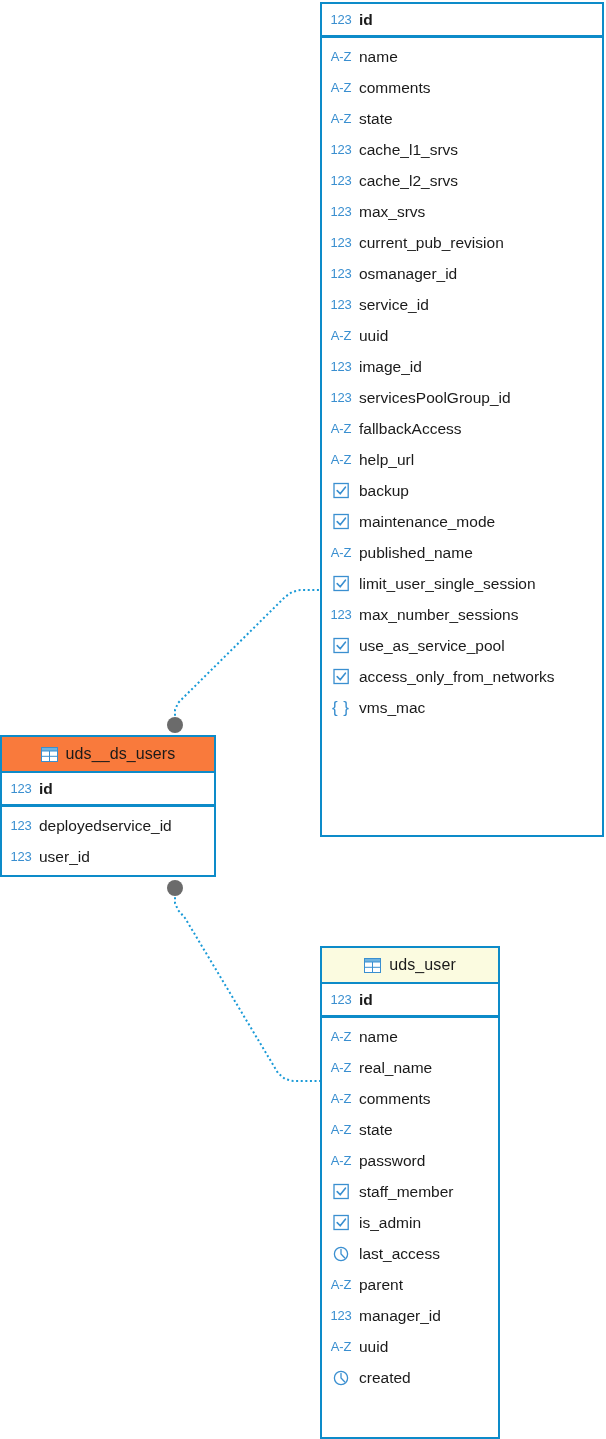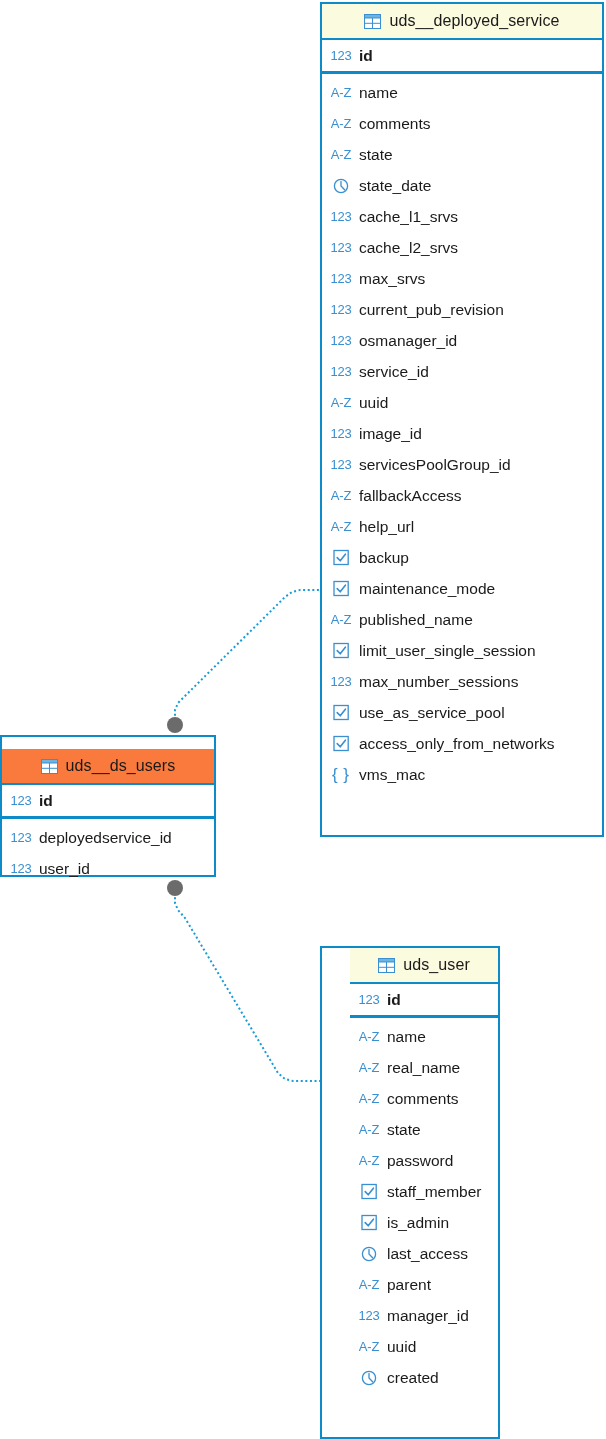--- a/index.html
+++ b/index.html
@@ -49,21 +49,20 @@
     justify-content: center;
     gap: 8px;
     background: #fbfbe0;
     border-bottom: 2px solid #0d8bc9;
     font-size: 16px;
     color: #1a1a1a;
     letter-spacing: 0.1px;
   }
   .entity.selected > .entity-header {
     background: #f97a3c;
-    margin-top: 12px;
   }
 
   .entity-title {
     white-space: nowrap;
   }
 
   
   .tbl-icon {
     width: 17px;
     height: 15px;
@@ -125,31 +124,20 @@
 <div id="canvas">
 
   <svg id="connectors" viewBox="0 0 606 1439" width="606" height="1439">
       <path d="M 175 725 L 175 710 L 178 703 L 185 696 L 285 597 L 292 592 L 300 590 L 320 590" fill="none" stroke="#1a9ad7" stroke-width="2" stroke-dasharray="2,2.6" stroke-linecap="butt"></path>
       <circle cx="175" cy="725" r="8" fill="#6b6b6b"></circle>
       <path d="M 175 888 L 175 903 L 178 910 L 185 918 L 278 1073 L 285 1079 L 293 1081 L 320 1081" fill="none" stroke="#1a9ad7" stroke-width="2" stroke-dasharray="2,2.6" stroke-linecap="butt"></path>
       <circle cx="175" cy="888" r="8" fill="#6b6b6b"></circle>
     </svg>
 
 <div class="entity" style="left: 320px; top: 2px; width: 284px; height: 835px;">
-      <div class="entity-header">
-        <span style="display: flex;">
-          <svg class="tbl-icon" viewBox="0 0 17 15" xmlns="http://www.w3.org/2000/svg">
-    <rect x="0.5" y="0.5" width="16" height="14" fill="#ffffff" stroke="#3a8fd0" stroke-width="1"></rect>
-    <rect x="0.5" y="0.5" width="16" height="3.5" fill="#6fb3e0" stroke="#3a8fd0" stroke-width="1"></rect>
-    <line x1="8.5" y1="4" x2="8.5" y2="14.5" stroke="#3a8fd0" stroke-width="1"></line>
-    <line x1="0.5" y1="9.3" x2="16.5" y2="9.3" stroke="#3a8fd0" stroke-width="1"></line>
-  </svg>
-        </span>
-        <span class="entity-title">uds__deployed_service</span>
-      </div>
       <div class="pk-section">
         <div class="field-row pk">
           <span class="type-icon">
             <span class="icon-text num">123</span>
           </span>
           <span class="field-label">id</span>
         </div>
       </div>
       <div style="padding-top: 3px;">
         <div class="field-row">
@@ -162,29 +150,20 @@
           <span class="type-icon">
             <span class="icon-text">A‑Z</span>
           </span>
           <span class="field-label">comments</span>
         </div>
         <div class="field-row">
           <span class="type-icon">
             <span class="icon-text">A‑Z</span>
           </span>
           <span class="field-label">state</span>
-        </div>
-        <div class="field-row">
-          <span class="type-icon">
-            <svg width="16" height="16" viewBox="0 0 16 16" xmlns="http://www.w3.org/2000/svg">
-          <circle cx="8" cy="8" r="6.6" fill="none" stroke="#3a8fd0" stroke-width="1.3"></circle>
-          <path d="M8 3.4 L8 8 L11.6 11.8" fill="none" stroke="#3a8fd0" stroke-width="1.3" stroke-linecap="round"></path>
-        </svg>
-          </span>
-          <span class="field-label">state_date</span>
         </div>
         <div class="field-row">
           <span class="type-icon">
             <span class="icon-text num">123</span>
           </span>
           <span class="field-label">cache_l1_srvs</span>
         </div>
         <div class="field-row">
           <span class="type-icon">
             <span class="icon-text num">123</span>
@@ -338,21 +317,21 @@
           <span class="field-label">deployedservice_id</span>
         </div>
         <div class="field-row">
           <span class="type-icon">
             <span class="icon-text num">123</span>
           </span>
           <span class="field-label">user_id</span>
         </div>
       </div>
     </div>
-    <div class="entity" style="left: 320px; top: 946px; width: 180px; height: 493px; padding-left: 28px;">
+    <div class="entity" style="left: 320px; top: 946px; width: 180px; height: 493px;">
       <div class="entity-header">
         <span style="display: flex;">
           <svg class="tbl-icon" viewBox="0 0 17 15" xmlns="http://www.w3.org/2000/svg">
     <rect x="0.5" y="0.5" width="16" height="14" fill="#ffffff" stroke="#3a8fd0" stroke-width="1"></rect>
     <rect x="0.5" y="0.5" width="16" height="3.5" fill="#6fb3e0" stroke="#3a8fd0" stroke-width="1"></rect>
     <line x1="8.5" y1="4" x2="8.5" y2="14.5" stroke="#3a8fd0" stroke-width="1"></line>
     <line x1="0.5" y1="9.3" x2="16.5" y2="9.3" stroke="#3a8fd0" stroke-width="1"></line>
   </svg>
         </span>
         <span class="entity-title">uds_user</span>

